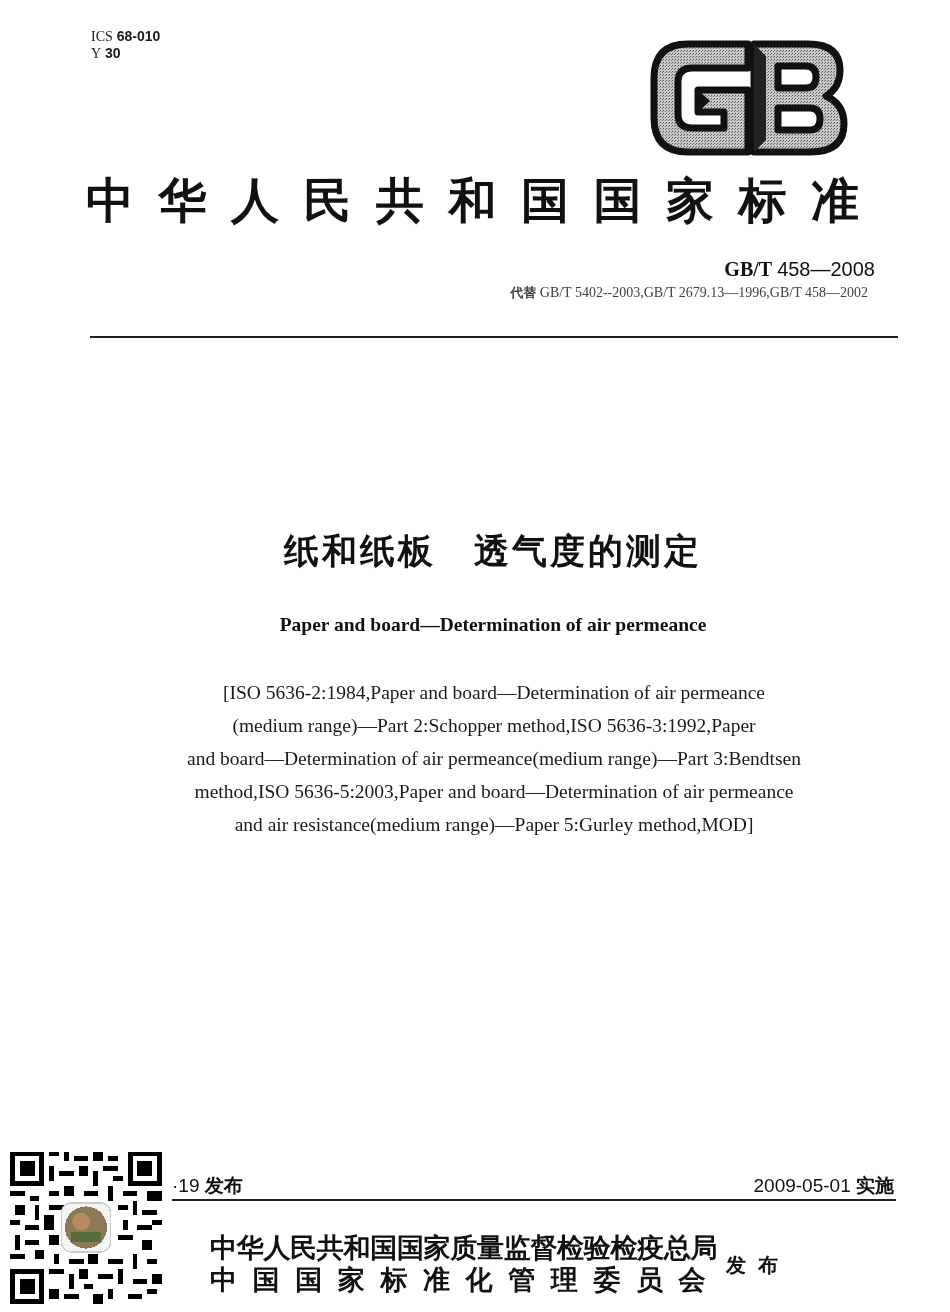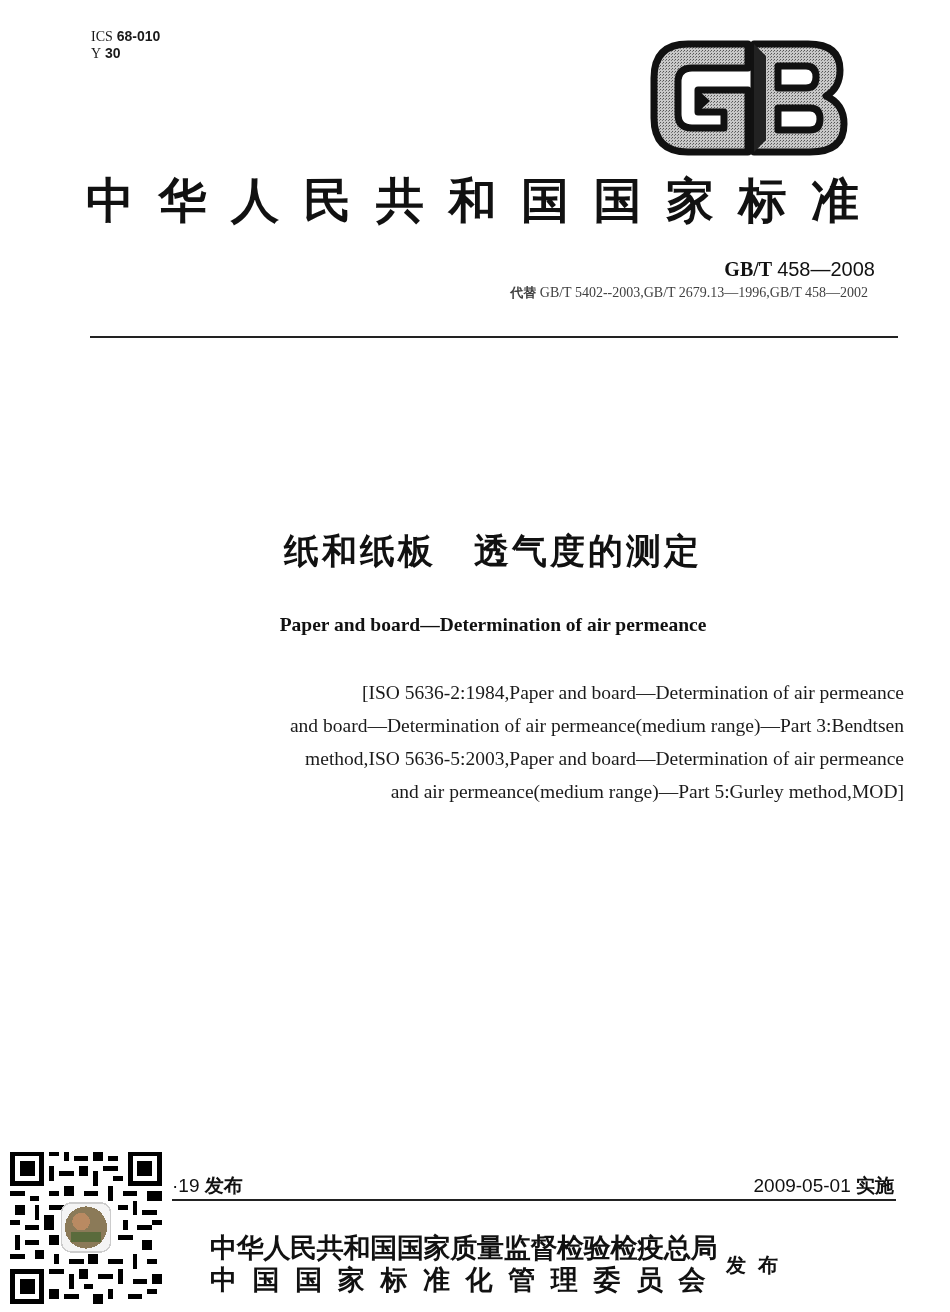--- a/index.html
+++ b/index.html
@@ -10,21 +10,21 @@
     .gb-logo { left: 648px; top: 38px; width: 200px; height: 120px; }
     .main-title { left: 86px; top: 168px; width: 820px; font-family: "DejaVu Serif", serif; font-weight: bold; font-size: 48px; letter-spacing: 24.5px; line-height: 64px; color: #111; white-space: nowrap; }
     .std-no { right: 75px; top: 258px; font-size: 20px; font-weight: bold; white-space: nowrap; }
     .std-no .gbt { font-family: "Liberation Serif", serif; }
     .std-no .num { font-family: Liberation Sans, sans-serif; font-weight: normal; }
     .replaces { right: 82px; top: 284px; font-family: "Liberation Serif", serif; font-size: 14px; white-space: nowrap; color: #404040; }
     .replaces .cn { font-family: "DejaVu Sans", sans-serif; font-weight: bold; font-size: 13px; }
     .rule-top { left: 90px; top: 336px; width: 808px; height: 2px; background: #222; }
     .cn-title { left: 0; width: 986px; top: 528px; text-align: center; font-family: "DejaVu Sans", sans-serif; font-weight: bold; font-size: 35px; letter-spacing: 3px; white-space: pre; color: #111; }
     .en-title { left: 0; width: 986px; top: 614px; text-align: center; font-family: "Liberation Serif", serif; font-weight: bold; font-size: 19.5px; color: #111; }
-    .iso-block { left: 84px; width: 820px; top: 676px; text-align: right; font-family: "Liberation Serif", serif; font-size: 19.5px; line-height: 33px; color: #1a1a1a; }
+    .iso-block { left: 84px; width: 820px; top: 676px; text-align: center; font-family: "Liberation Serif", serif; font-size: 19.5px; line-height: 33px; color: #1a1a1a; }
     .iso-block div { white-space: nowrap; }
     .qr { left: 10px; top: 1150px; width: 152px; height: 155px; }
     .issue-date { left: 172px; top: 1173px; font-family: "Liberation Sans", sans-serif; font-size: 19px; white-space: nowrap; }
     .issue-date .cn { font-family: "DejaVu Sans", sans-serif; font-weight: bold; font-size: 19px; }
     .impl-date { right: 56px; top: 1173px; font-family: "Liberation Sans", sans-serif; font-size: 19px; white-space: nowrap; text-align: right; }
     .impl-date .cn { font-family: "DejaVu Sans", sans-serif; font-weight: bold; font-size: 19px; }
     .rule-bottom { left: 172px; top: 1199px; width: 724px; height: 2px; background: #222; }
     .issuer { left: 210px; top: 1232px; font-family: "DejaVu Serif", serif; font-weight: bold; color: #111; }
     .issuer .l1 { font-size: 27px; line-height: 32px; white-space: nowrap; letter-spacing: -0.3px; }
     .issuer .l2 { font-size: 27px; line-height: 32px; white-space: nowrap; letter-spacing: 15.6px; }
@@ -66,23 +66,24 @@
   <span class="cn">代替</span> <span>GB/T 5402--2003,GB/T 2679.13—1996,GB/T 458—2002</span>
 </div>
 
 <div class="abs rule-top"></div>
 
 <div class="abs cn-title">纸和纸板　透气度的测定</div>
 <div class="abs en-title">Paper and board—Determination of air permeance</div>
 
 <div class="abs iso-block">
   <div>[ISO 5636-2:1984,Paper and board—Determination of air permeance</div>
+  <div>(medium range)—Part 2:Schopper method,ISO 5636-3:1992,Paper</div>
   <div>and board—Determination of air permeance(medium range)—Part 3:Bendtsen</div>
   <div>method,ISO 5636-5:2003,Paper and board—Determination of air permeance</div>
-  <div>and air permeance(medium range)—Part 5:Gurley method,MOD]</div>
+  <div>and air resistance(medium range)—Paper 5:Gurley method,MOD]</div>
 </div>
 
 <div class="abs issue-date">
   <span>·19</span> <span class="cn">发布</span>
 </div>
 <div class="abs impl-date">
   <span>2009-05-01</span> <span class="cn">实施</span>
 </div>
 <div class="abs rule-bottom"></div>
 

